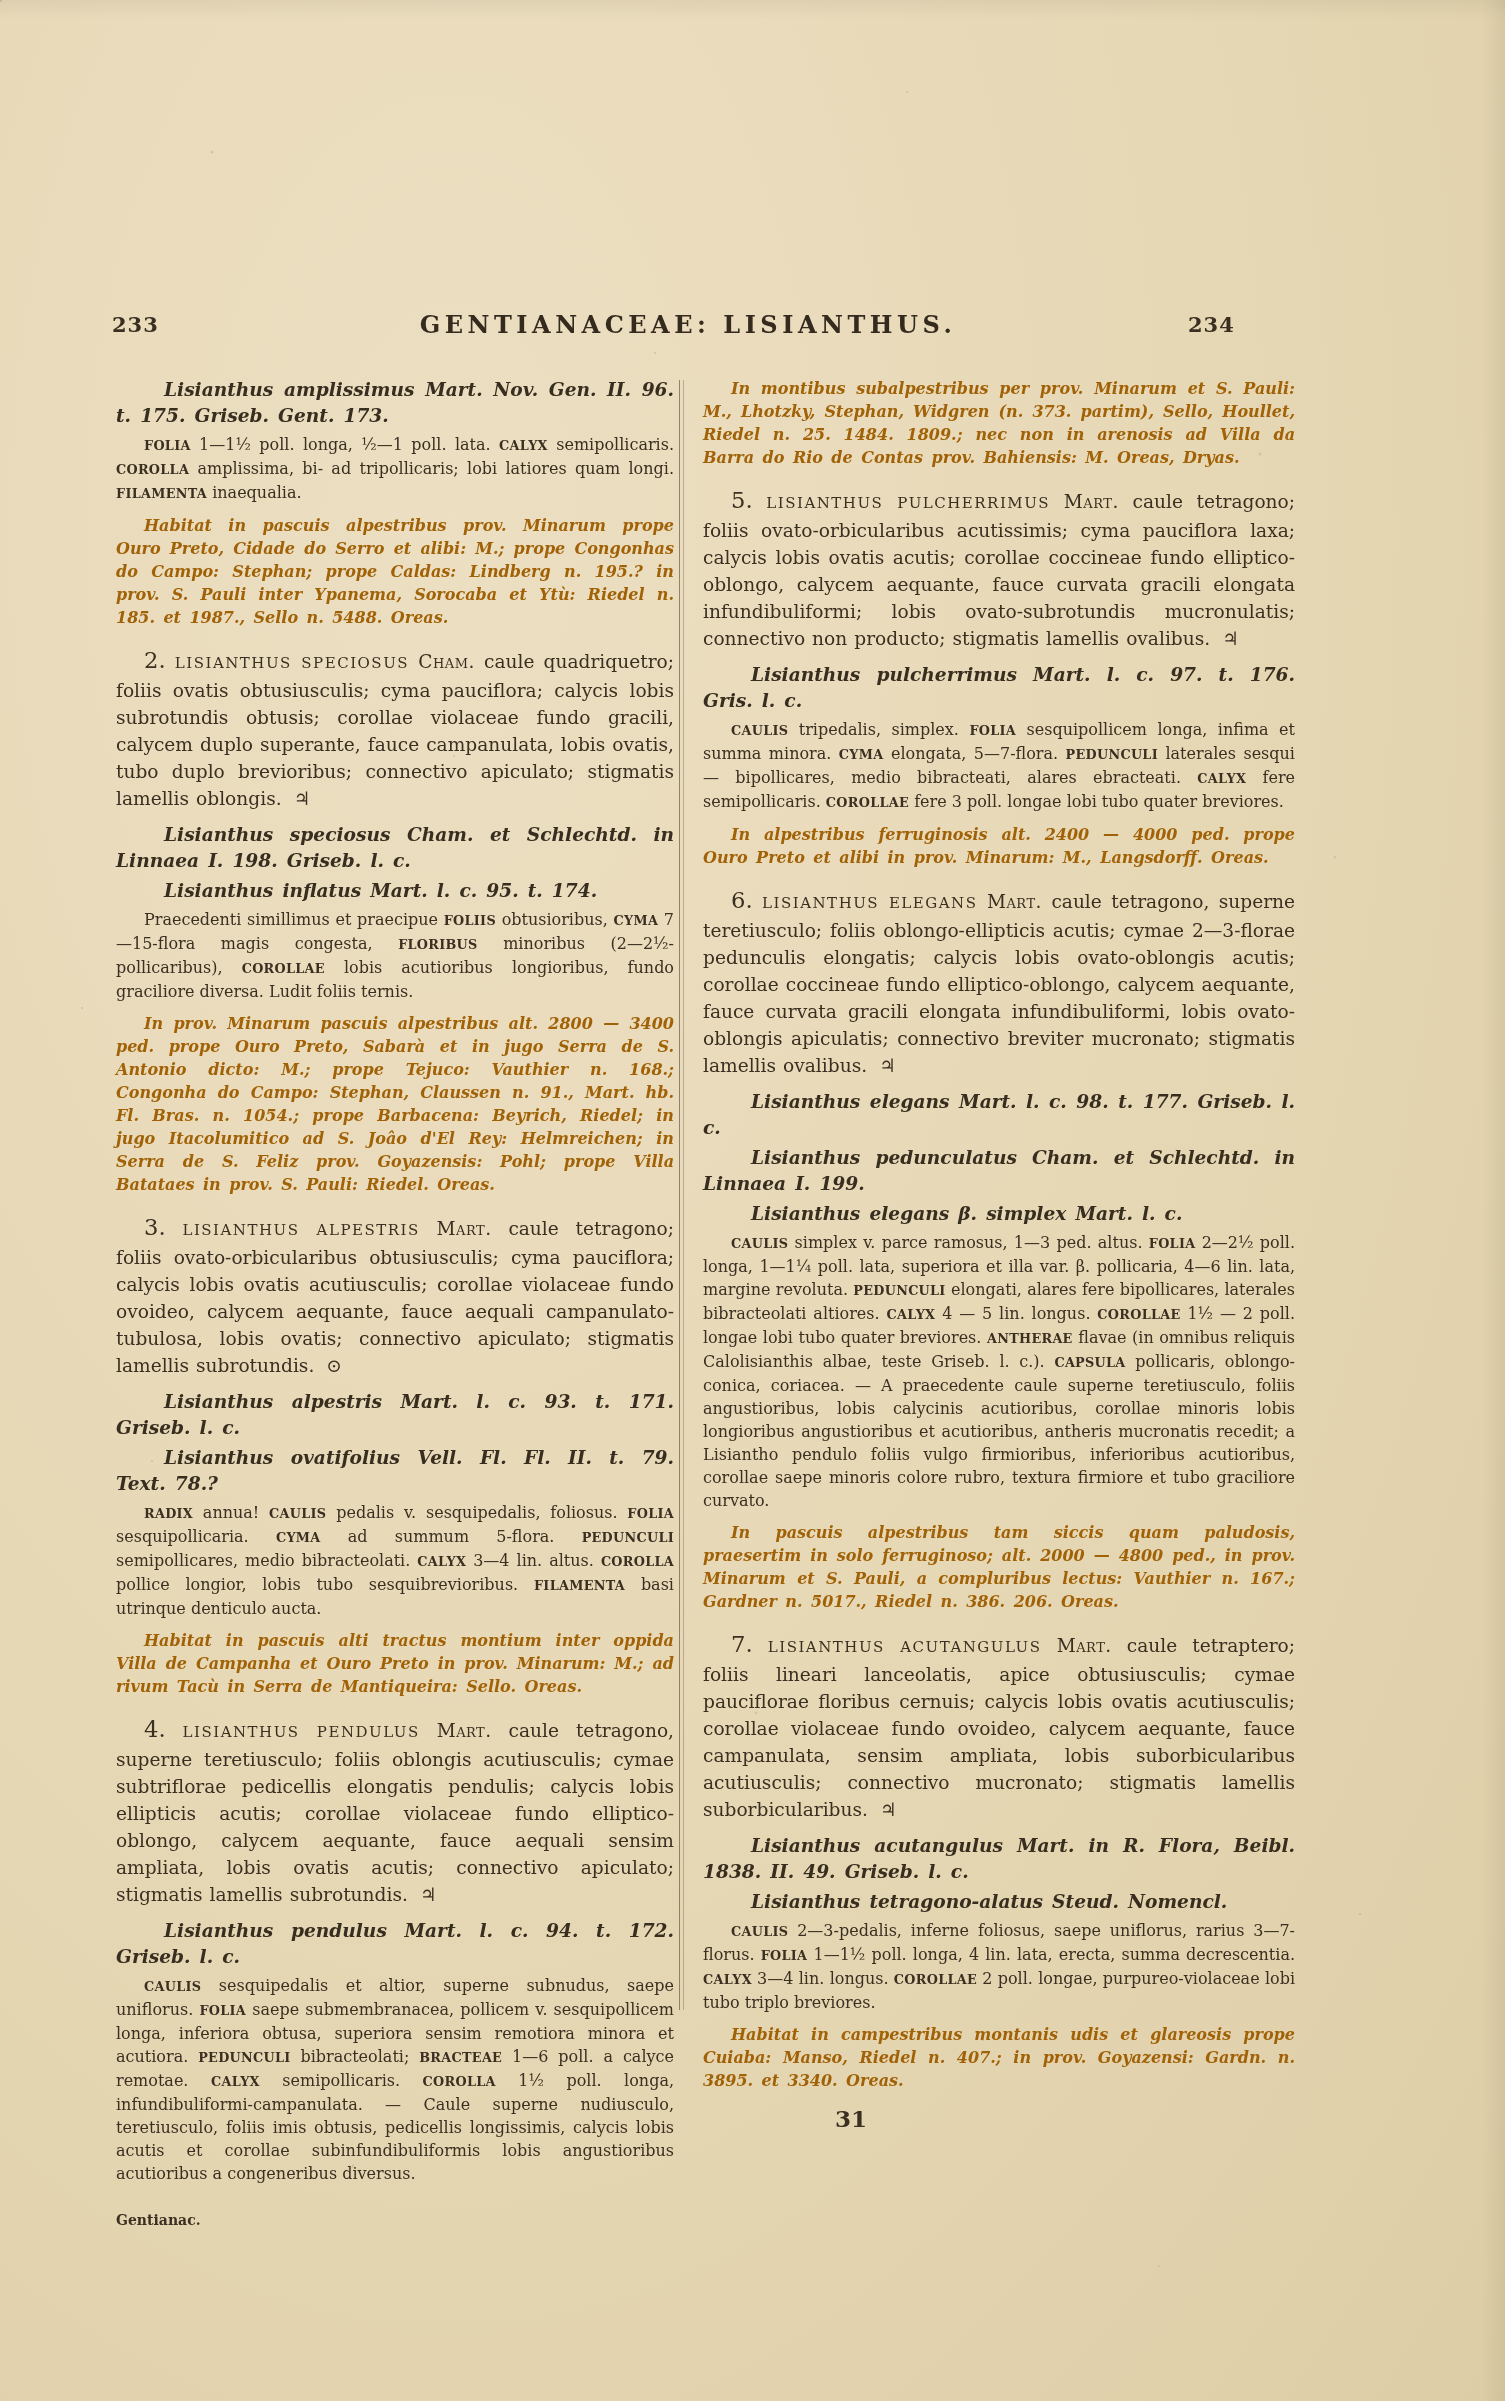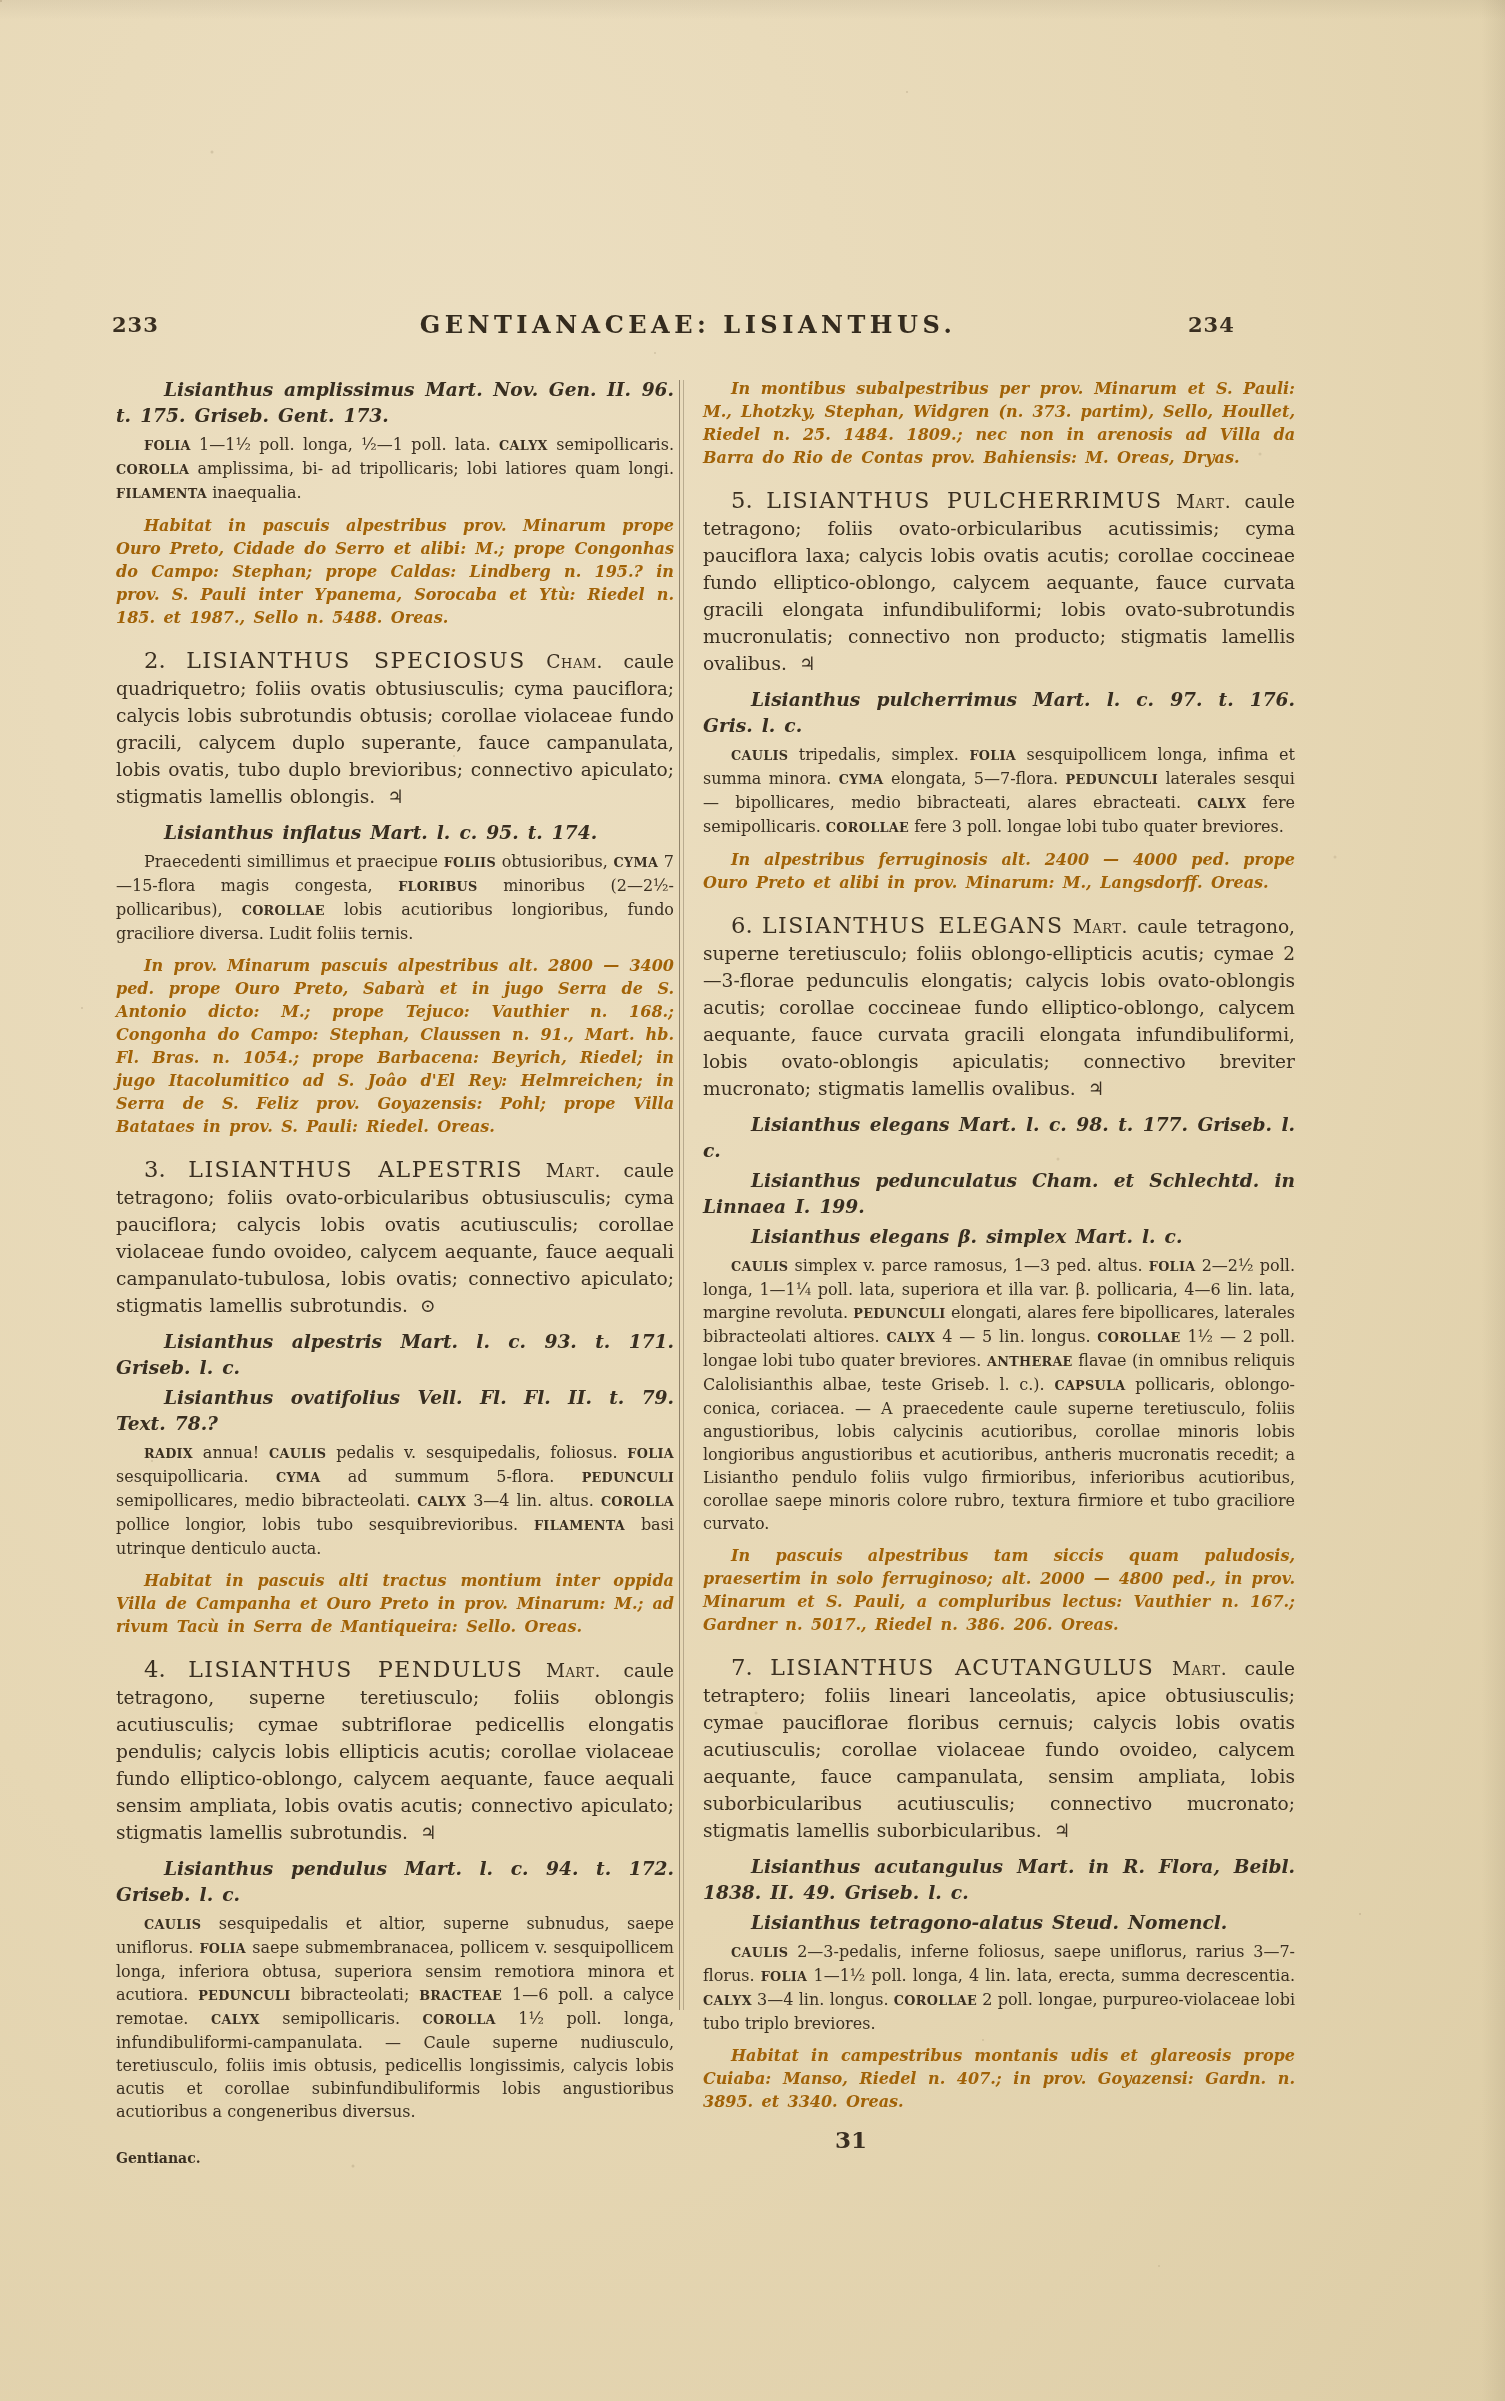--- a/index.html
+++ b/index.html
@@ -33,21 +33,21 @@
     font-size:24px;font-weight:700;letter-spacing:4.5px;white-space:nowrap;color:#342b1e;}
   #divider{position:absolute;left:679px;top:380px;height:1630px;width:3px;
     border-left:1.5px solid rgba(72,58,40,.55);border-right:1px solid rgba(72,58,40,.30);}
   .col{position:absolute;top:377px;}
   #col-left{left:116px;width:558px;}
   #col-right{left:703px;width:592px;}
   .blk{margin:0 0 8px 0;text-align:justify;text-indent:28px;}
   .col .blk:first-child{margin-top:0;}
   .species{font-size:18.6px;line-height:27px;margin-top:18px;margin-bottom:10px;word-spacing:.06em;}
   .sp-num{font-size:22.7px;}
-  .sp-name{font-size:22px;letter-spacing:1.5px;}
+  .sp-name{font-size:15px;letter-spacing:1.5px;}
   .sp-author{font-variant:small-caps;letter-spacing:0.5px;}
   .sp-symbol{padding-left:5px;}
   .ref{font-style:italic;font-weight:700;font-size:18.6px;line-height:26px;
     text-indent:48px;margin-bottom:4px;word-spacing:.14em;color:#382e20;}
   .detail{font-size:16px;line-height:23px;margin-bottom:9px;}
   .diagnosis{font-size:18px;line-height:26px;margin-bottom:9px;word-spacing:.05em;}
   .habitat{font-size:16px;line-height:23px;font-style:italic;font-weight:600;
     word-spacing:.18em;margin-bottom:10px;color:#a16207;}
   .sc{font-size:.8em;letter-spacing:0.3px;font-weight:bold;}
   .sig{font-size:14px;font-weight:600;text-indent:0;margin-top:27px;margin-bottom:0;}
@@ -64,20 +64,21 @@
 <div id="running-title">GENTIANACEAE:  LISIANTHUS.</div>
 <div id="pn-right" class="header-num">234</div>
 
 <div id="divider"></div>
 
 <div id="col-left" class="col">
     <p class="blk ref">Lisianthus amplissimus Mart. Nov. Gen. II. 96. t. 175. Griseb. Gent. 173.</p>
     <p class="blk detail"><span class="sc">FOLIA</span> 1—1½ poll. longa, ½—1 poll. lata. <span class="sc">CALYX</span> semipollicaris. <span class="sc">COROLLA</span> amplissima, bi- ad tripollicaris; lobi latiores quam longi. <span class="sc">FILAMENTA</span> inaequalia.</p>
     <p class="blk habitat">Habitat in pascuis alpestribus prov. Minarum prope Ouro Preto, Cidade do Serro et alibi: M.; prope Congonhas do Campo: Stephan; prope Caldas: Lindberg n. 195.? in prov. S. Pauli inter Ypanema, Sorocaba et Ytù: Riedel n. 185. et 1987., Sello n. 5488. Oreas.</p>
     <p class="blk species"><span class="sp-num">2.</span> <span class="sp-name">LISIANTHUS SPECIOSUS</span> <span class="sp-author">Cham.</span> <span class="sp-text">caule quadriquetro; foliis ovatis obtusiusculis; cyma pauciflora; calycis lobis subrotundis obtusis; corollae violaceae fundo gracili, calycem duplo superante, fauce campanulata, lobis ovatis, tubo duplo brevioribus; connectivo apiculato; stigmatis lamellis oblongis.</span> <span class="sp-symbol">♃</span></p>
+    <p class="blk ref">Lisianthus speciosus Cham. et Schlechtd. in Linnaea I. 198. Griseb. l. c.</p>
     <p class="blk ref">Lisianthus inflatus Mart. l. c. 95. t. 174.</p>
     <p class="blk detail">Praecedenti simillimus et praecipue <span class="sc">FOLIIS</span> obtusioribus, <span class="sc">CYMA</span> 7—15-flora magis congesta, <span class="sc">FLORIBUS</span> minoribus (2—2½-pollicaribus), <span class="sc">COROLLAE</span> lobis acutioribus longioribus, fundo graciliore diversa. Ludit foliis ternis.</p>
     <p class="blk habitat">In prov. Minarum pascuis alpestribus alt. 2800 — 3400 ped. prope Ouro Preto, Sabarà et in jugo Serra de S. Antonio dicto: M.; prope Tejuco: Vauthier n. 168.; Congonha do Campo: Stephan, Claussen n. 91., Mart. hb. Fl. Bras. n. 1054.; prope Barbacena: Beyrich, Riedel; in jugo Itacolumitico ad S. Joâo d'El Rey: Helmreichen; in Serra de S. Feliz prov. Goyazensis: Pohl; prope Villa Batataes in prov. S. Pauli: Riedel. Oreas.</p>
     <p class="blk species"><span class="sp-num">3.</span> <span class="sp-name">LISIANTHUS ALPESTRIS</span> <span class="sp-author">Mart.</span> <span class="sp-text">caule tetragono; foliis ovato-orbicularibus obtusiusculis; cyma pauciflora; calycis lobis ovatis acutiusculis; corollae violaceae fundo ovoideo, calycem aequante, fauce aequali campanulato-tubulosa, lobis ovatis; connectivo apiculato; stigmatis lamellis subrotundis.</span> <span class="sp-symbol">⊙</span></p>
     <p class="blk ref">Lisianthus alpestris Mart. l. c. 93. t. 171. Griseb. l. c.</p>
     <p class="blk ref">Lisianthus ovatifolius Vell. Fl. Fl. II. t. 79. Text. 78.?</p>
     <p class="blk detail"><span class="sc">RADIX</span> annua! <span class="sc">CAULIS</span> pedalis v. sesquipedalis, foliosus. <span class="sc">FOLIA</span> sesquipollicaria. <span class="sc">CYMA</span> ad summum 5-flora. <span class="sc">PEDUNCULI</span> semipollicares, medio bibracteolati. <span class="sc">CALYX</span> 3—4 lin. altus. <span class="sc">COROLLA</span> pollice longior, lobis tubo sesquibrevioribus. <span class="sc">FILAMENTA</span> basi utrinque denticulo aucta.</p>
     <p class="blk habitat">Habitat in pascuis alti tractus montium inter oppida Villa de Campanha et Ouro Preto in prov. Minarum: M.; ad rivum Tacù in Serra de Mantiqueira: Sello. Oreas.</p>
     <p class="blk species"><span class="sp-num">4.</span> <span class="sp-name">LISIANTHUS PENDULUS</span> <span class="sp-author">Mart.</span> <span class="sp-text">caule tetragono, superne teretiusculo; foliis oblongis acutiusculis; cymae subtriflorae pedicellis elongatis pendulis; calycis lobis ellipticis acutis; corollae violaceae fundo elliptico-oblongo, calycem aequante, fauce aequali sensim ampliata, lobis ovatis acutis; connectivo apiculato; stigmatis lamellis subrotundis.</span> <span class="sp-symbol">♃</span></p>
     <p class="blk ref">Lisianthus pendulus Mart. l. c. 94. t. 172. Griseb. l. c.</p>

